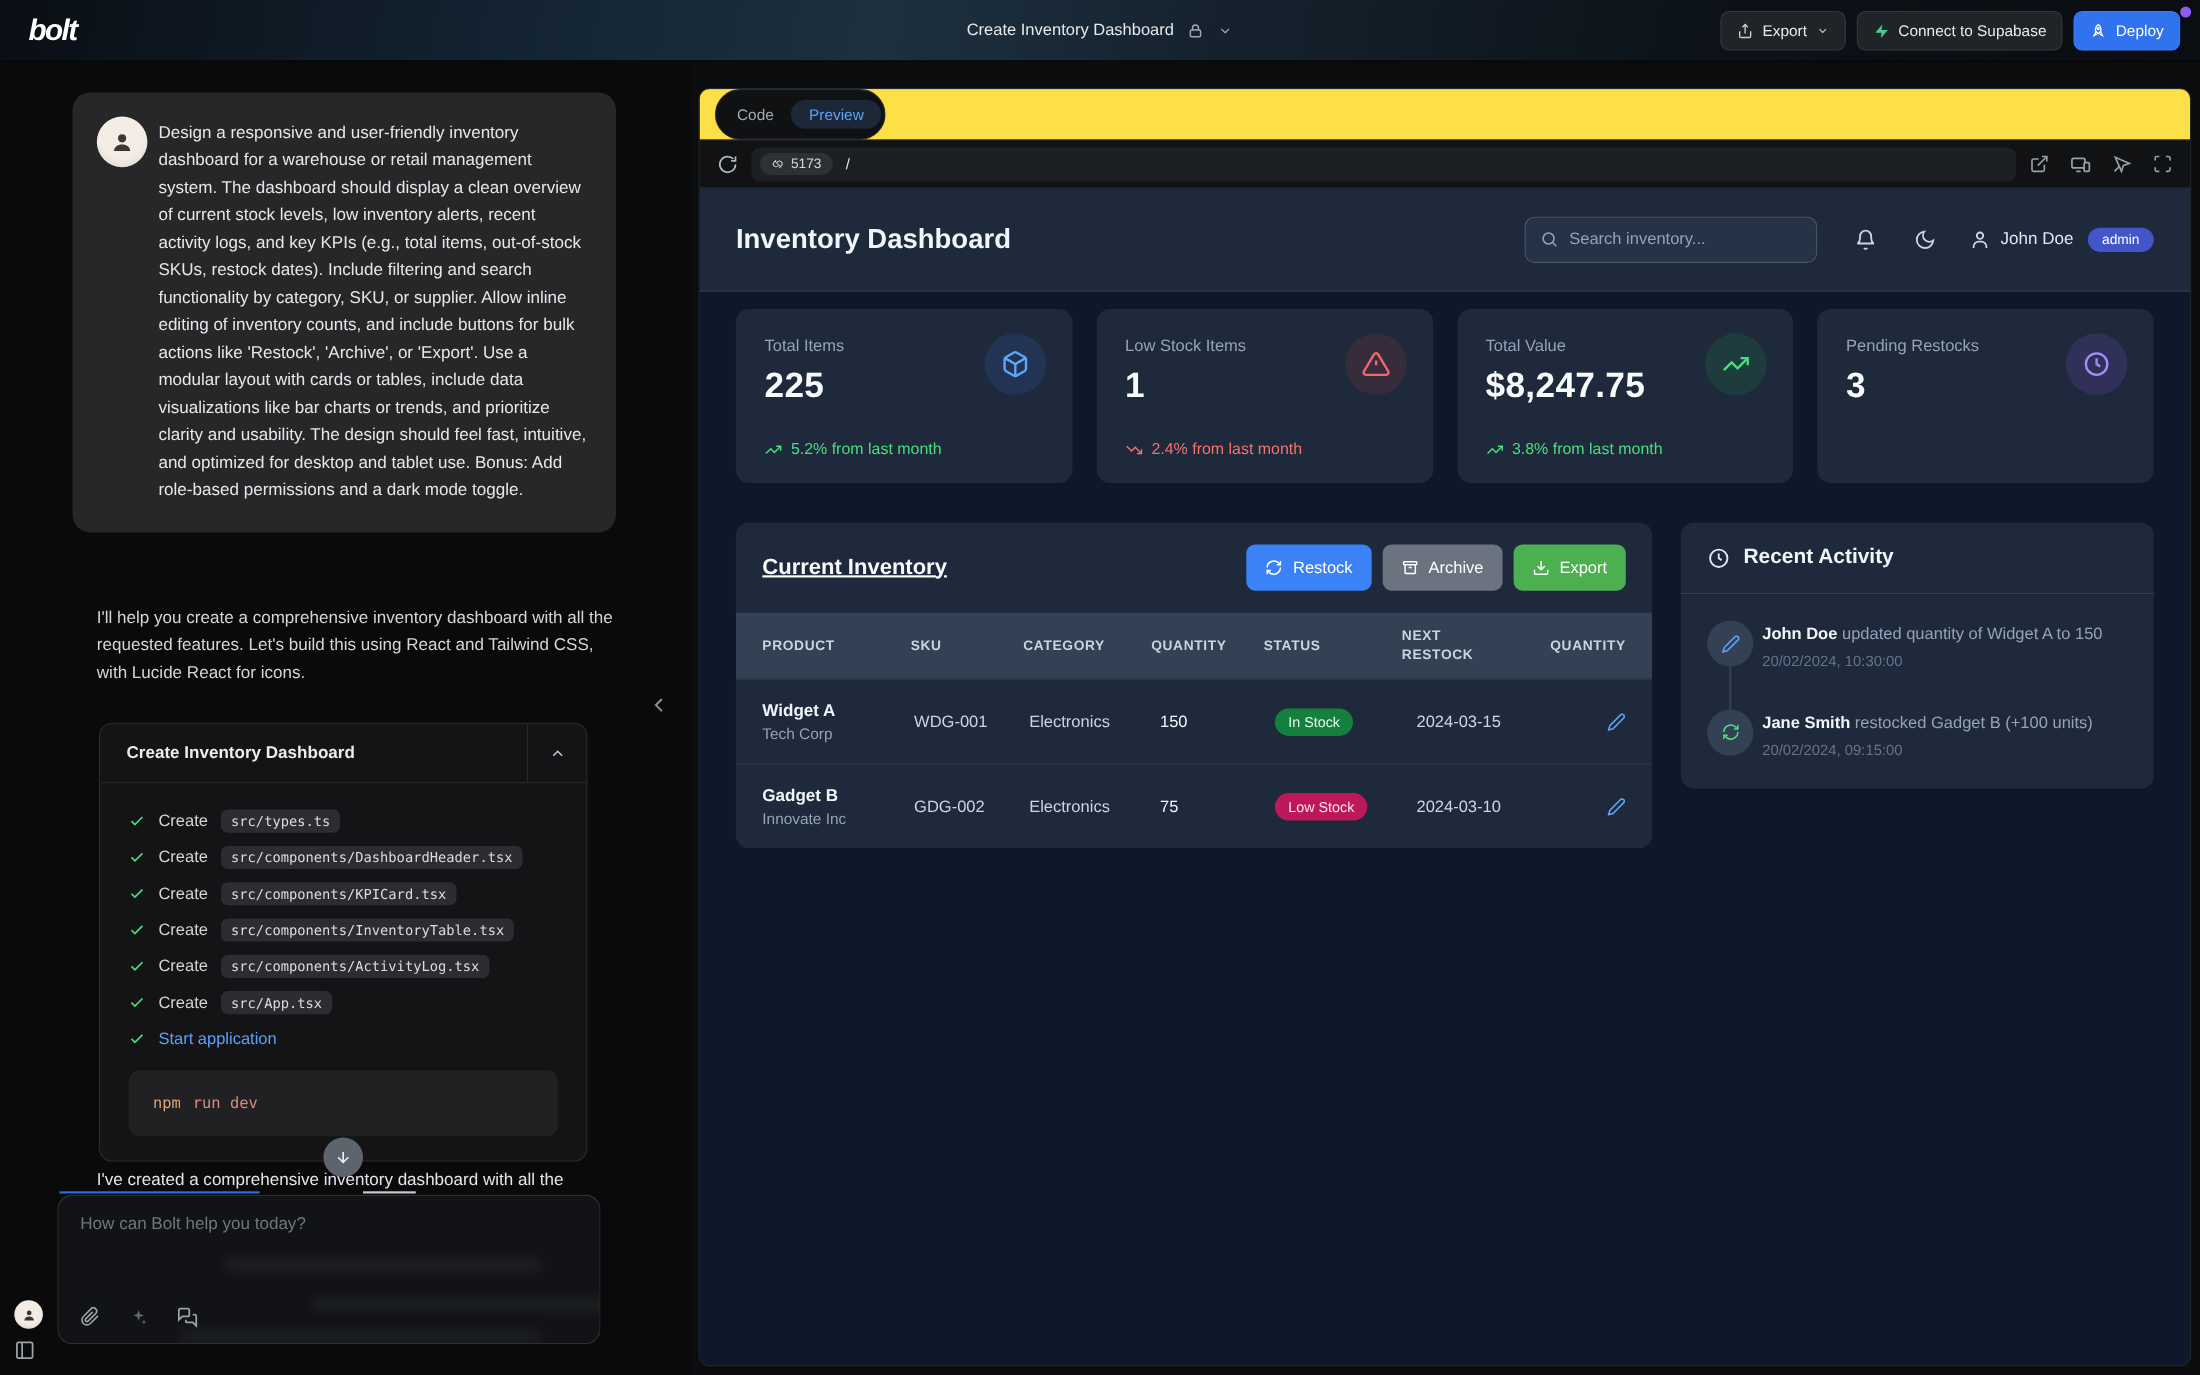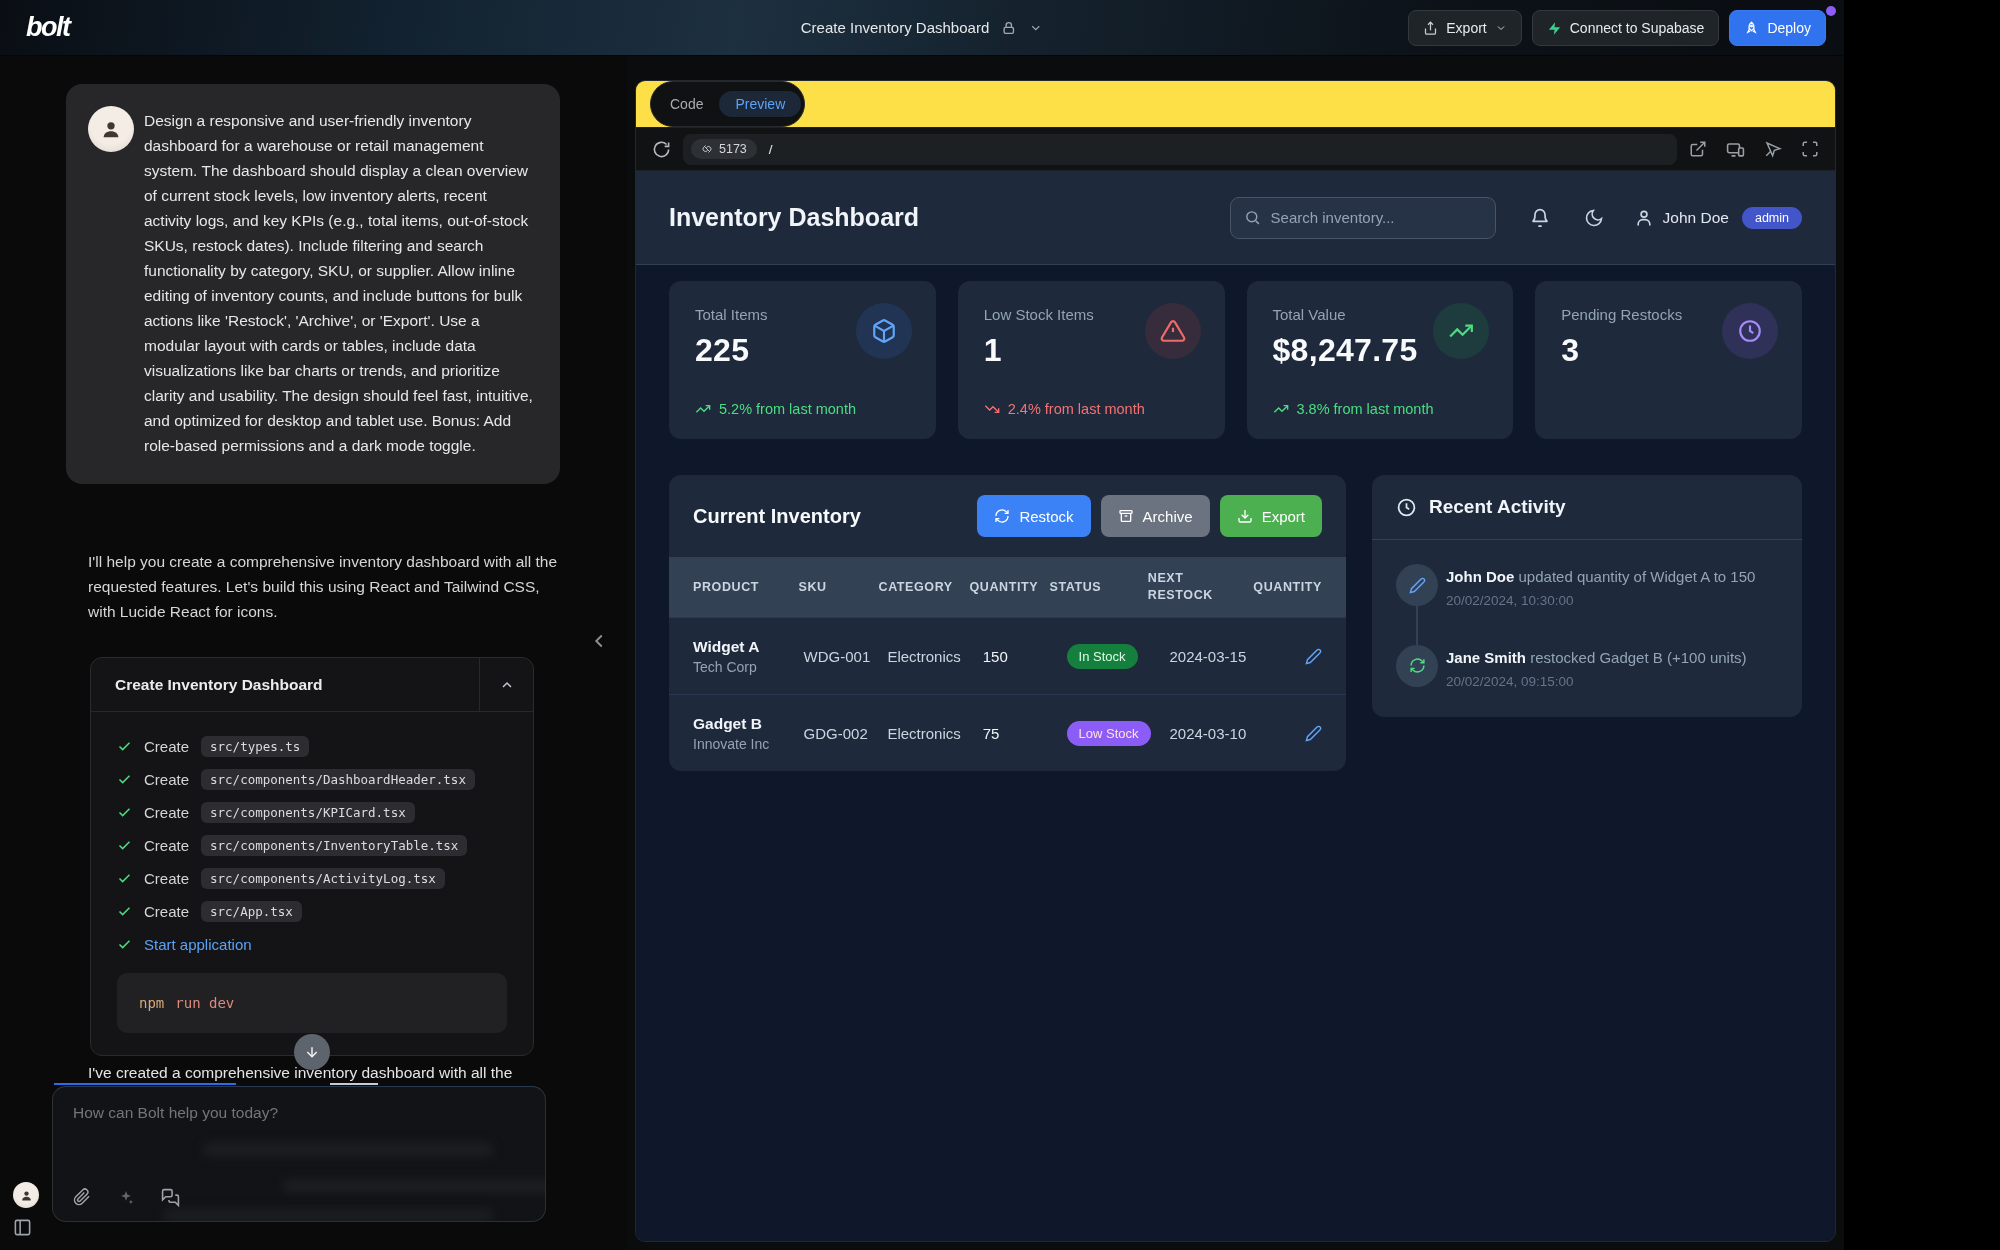--- a/index.html
+++ b/index.html
@@ -1,18 +1,18 @@
 <!DOCTYPE html>
 <html><head>
 <meta charset="utf-8">
 <style>
   * { margin:0; padding:0; box-sizing:border-box; }
   html,body { background:#000; }
   body { font-family:"Liberation Sans", sans-serif; }
-  .page { position:relative; width:1844px; height:1250px; background:#0a0a0b; overflow:hidden; }
+  .page { position:relative; width:2000px; height:1250px; background:#0a0a0b; overflow:hidden; }
 
   
   .topbar { position:absolute; top:0; left:0; right:0; height:56px;
     background:linear-gradient(100deg,#0a0e14 0%,#122230 22%,#1d3040 40%,#15222e 55%,#0c1218 78%,#0a0d12 100%);
     border-bottom:1px solid #04070a; display:flex; align-items:center; z-index:50; }
   .logo { position:absolute; left:26px; top:12px; color:#fff; font-size:27px; font-weight:800; font-style:italic; letter-spacing:-1.5px; cursor:pointer; }
   .tb-center { position:absolute; left:50%; transform:translateX(-50%); display:flex; align-items:center; gap:12px; color:#e6e8ea; font-size:15px; }
   .tb-center .ic { color:#a3a8ae; display:flex; }
   .tb-right { position:absolute; right:18px; top:10px; display:flex; gap:10px; align-items:center; }
   .tb-btn { height:36px; display:flex; align-items:center; gap:8px; padding:0 14px; background:#1f2428; border:1px solid #34393f; border-radius:8px; color:#e8eaed; font-size:14px; cursor:pointer; }
@@ -96,42 +96,42 @@
   .kpi-red .kpi-ic { background:rgba(239,68,68,.12); color:#ef6a6a; }
   .kpi-green .kpi-ic { background:rgba(34,197,94,.12); color:#4ade80; }
   .kpi-purple .kpi-ic { background:rgba(139,92,246,.16); color:#a78bfa; }
   .kpi-delta { position:absolute; left:26px; bottom:22px; display:flex; align-items:center; gap:8px; font-size:14.5px; }
   .kpi-delta.up { color:#4ade80; } .kpi-delta.down { color:#f87171; }
   .kpi-delta .ic { display:flex; }
 
   .content-row { display:grid; grid-template-columns:1fr 430px; gap:26px; padding:36px 33px 0; align-items:start; }
   .inv-panel { background:#1e293b; border-radius:12px; overflow:hidden; }
   .inv-head { display:flex; align-items:center; padding:20px 24px; }
-  .inv-title { color:#f8fafc; font-size:20px; font-weight:700; }
+  .inv-title { color:#f8fafc; font-size:20px; font-weight:700;text-decoration:underline; }
   .inv-actions { margin-left:auto; display:flex; gap:10px; }
   .btn { height:42px; display:flex; align-items:center; gap:9px; padding:0 17px; border-radius:8px; color:#fff; font-size:15px; cursor:pointer; }
   .btn .ic { display:flex; }
   .btn-restock { background:#3b82f6; }
   .btn-archive { background:#6b7280; }
   .btn-export { background:#4caf50; }
 
   .t-head, .t-row { display:grid; grid-template-columns:1.45fr 1.1fr 1.25fr 1.1fr 1.35fr 1.45fr .55fr; align-items:center; padding:0 24px; }
   .t-head { background:#334155; height:60px; }
   .t-head div { color:#cbd5e1; font-size:12.5px; font-weight:700; letter-spacing:.6px; }
   .t-head .col-restock { max-width:86px; line-height:1.35; }
   .t-head .col-actions { justify-self:end; }
   .t-row { height:77px; border-top:1px solid #2b3750; }
   .t-row:first-of-type { border-top:none; }
   .p-name { color:#f1f5f9; font-size:15.5px; font-weight:700; }
   .p-sub { color:#94a3b8; font-size:14px; margin-top:3px; }
   .cell { color:#cbd5e1; font-size:15px; }
   .cell.qty { color:#f1f5f9; }
   .pill { display:inline-block; font-size:13px; border-radius:999px; padding:5px 12px; }
   .pill-green { background:#15803d; color:#dcfce7; }
-  .pill-red { background:#8b5cf6; color:#fee2e2; }
+  .pill-red { background:#be185d; color:#fee2e2; }
   .edit-ic { justify-self:end; color:#60a5fa; display:flex; cursor:pointer; }
 
   .act-panel { background:#1e293b; border-radius:12px; overflow:hidden; }
   .act-head { display:flex; align-items:center; gap:12px; padding:21px 24px; border-bottom:1px solid #334155; color:#f1f5f9; }
   .act-head .ic { display:flex; color:#e2e8f0; }
   .act-title { font-size:19px; font-weight:700; }
   .act-body { padding:24px 24px 28px; }
   .act-item { display:flex; gap:8px; position:relative; }
   .act-item + .act-item { margin-top:37px; }
   .act-dot { width:42px; height:42px; border-radius:50%; background:#334155; flex:none; display:flex; align-items:center; justify-content:center; position:relative; z-index:1; }

